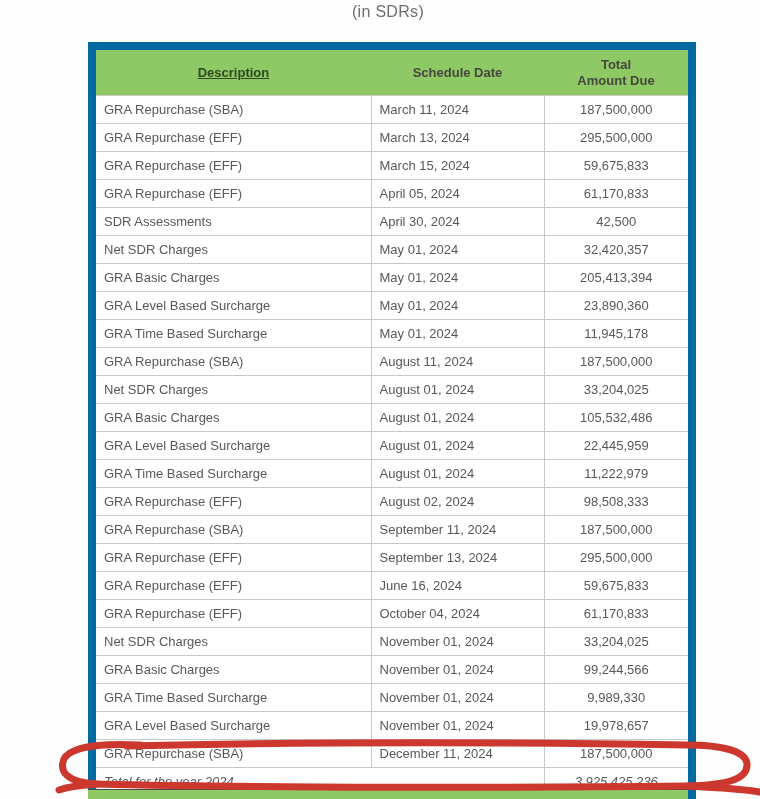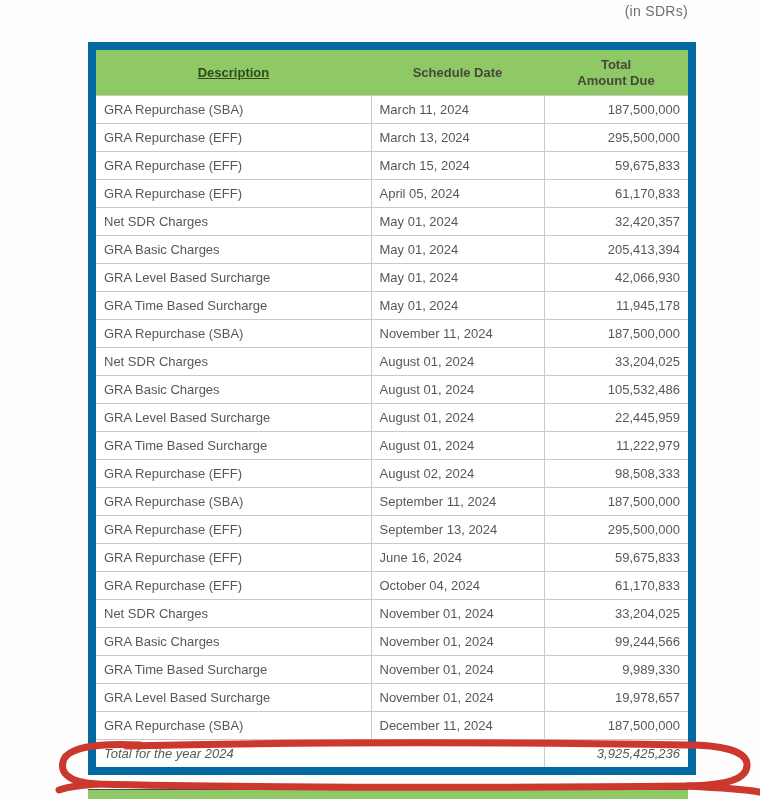--- a/index.html
+++ b/index.html
@@ -2,40 +2,40 @@
 <html><head>
 <meta charset="utf-8">
 <style>
   html,body { margin:0; padding:0; background:#ffffff; }
   .page {
     position:relative; width:760px; height:799px; background:#fefefe;
     font-family:"Liberation Sans", sans-serif; overflow:hidden;
   }
   .caption {
     position:absolute; top:3px; left:88px; width:600px;
-    text-align:right; font-size:14px; color:#6e6e6e; letter-spacing:0.3px;
+    text-align:center; font-size:16px; color:#6e6e6e; letter-spacing:0.3px;
   }
   table.sched {
     position:absolute; left:88px; top:42px; width:600px;
     border-collapse:collapse; table-layout:fixed;
     border:8px solid #0369a1;
   }
   table.sched th {
     background:#8fc965; height:45px; vertical-align:middle;
     font-size:13px; font-weight:bold; color:#45483d;
     text-align:center; padding:0; border:0;
   }
   .desc-link { color:#2f4a1d; text-decoration:underline; cursor:pointer; }
   .two-line div { line-height:16px; }
   table.sched td {
     height:27px; background:#ffffff; border:1px solid #c9c9c9;
     font-size:13px; color:#57585a; padding:0 8px; vertical-align:middle;
     white-space:nowrap; overflow:hidden;
   }
-  td.amt { text-align:right; padding-right:10px; }
+  td.amt { text-align:center; padding-right:10px; }
   tr.total-row td { border-top:1px solid #b5b5b5;font-style:italic; }
   .next-header-strip {
     position:absolute; left:88px; top:789px; width:600px; height:10px;
     background:#8fc965; border-top:1px solid #4a4a4a;
   }
   .annotation {
     position:absolute; left:0; top:0; width:760px; height:799px;
     pointer-events:none;
   }
 </style>
@@ -83,48 +83,53 @@
           <td>March 15, 2024</td>
           <td class="amt">59,675,833</td>
         </tr>
 
         <tr>
           <td>GRA Repurchase (EFF)</td>
           <td>April 05, 2024</td>
           <td class="amt">61,170,833</td>
         </tr>
 
+        <tr>
+          <td>SDR Assessments</td>
+          <td>April 30, 2024</td>
+          <td class="amt">42,500</td>
+        </tr>
 
         <tr>
           <td>Net SDR Charges</td>
           <td>May 01, 2024</td>
           <td class="amt">32,420,357</td>
         </tr>
 
         <tr>
           <td>GRA Basic Charges</td>
           <td>May 01, 2024</td>
           <td class="amt">205,413,394</td>
         </tr>
 
         <tr>
           <td>GRA Level Based Surcharge</td>
           <td>May 01, 2024</td>
-          <td class="amt">42,066,930</td>
+          <td class="amt">23,890,360</td>
         </tr>
 
         <tr>
           <td>GRA Time Based Surcharge</td>
           <td>May 01, 2024</td>
           <td class="amt">11,945,178</td>
         </tr>
 
         <tr>
           <td>GRA Repurchase (SBA)</td>
-          <td>November 11, 2024</td>
+          <td>August 11, 2024</td>
           <td class="amt">187,500,000</td>
         </tr>
 
         <tr>
           <td>Net SDR Charges</td>
           <td>August 01, 2024</td>
           <td class="amt">33,204,025</td>
         </tr>
 
         <tr>

